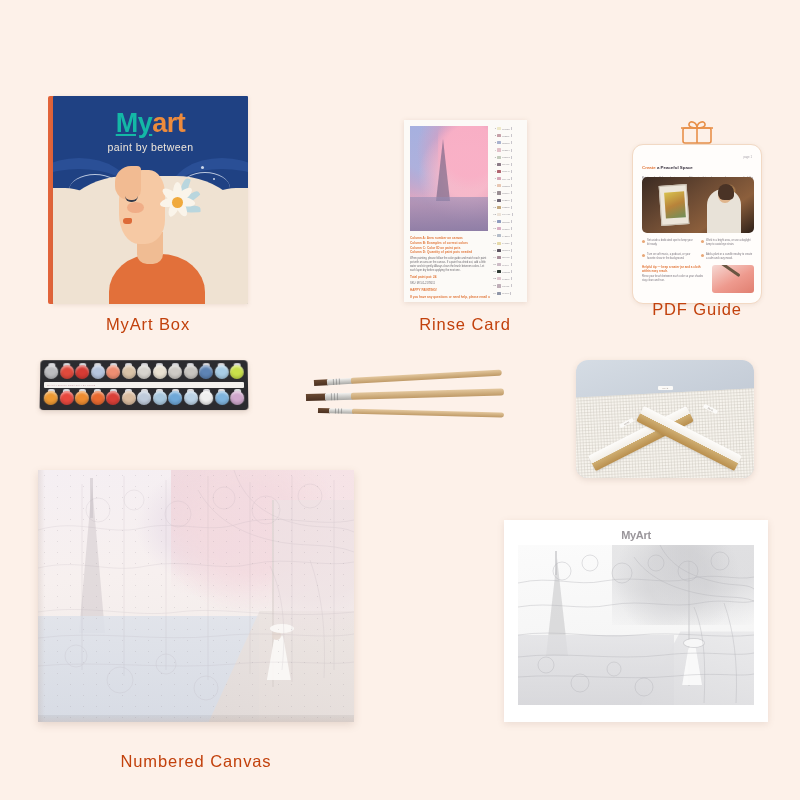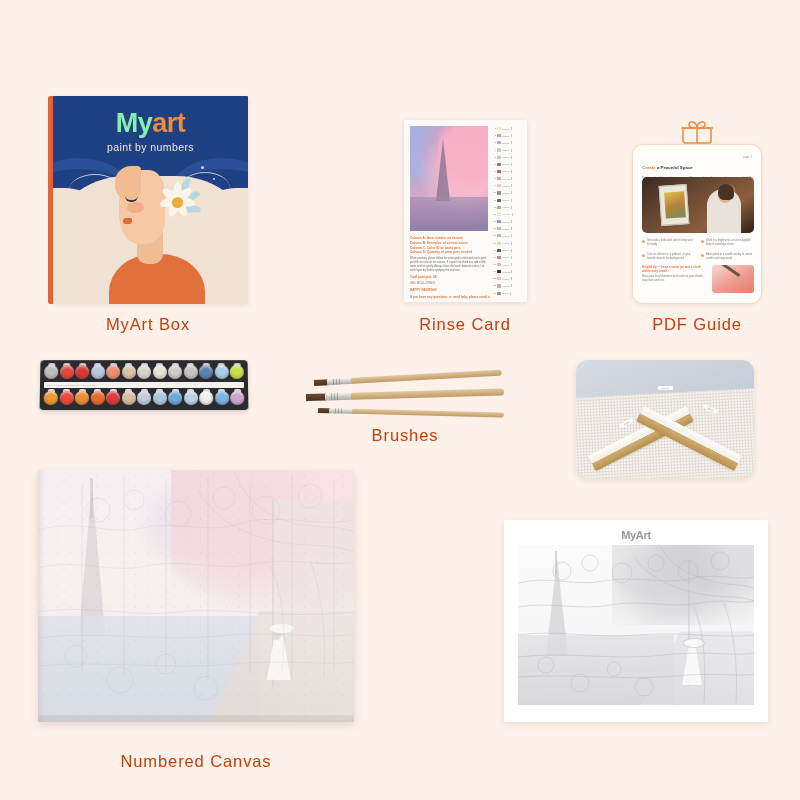--- a/index.html
+++ b/index.html
@@ -36,21 +36,21 @@
     position: absolute; left: 0; top: 0; width: 8px; height: 208px;
     background: #E2643A; border-radius: 2px 0 0 2px;
   }
   .box-face {
     position: absolute; left: 5px; top: 0; width: 195px; height: 208px;
     background: #1F4183; overflow: hidden; border-radius: 1px;
     box-shadow: 0 1px 4px rgba(120,80,50,0.13);
   }
   .logo { position: absolute; left: 0; top: 12px; width: 100%; text-align: center; }
   .logo-main { font-size: 27px; font-weight: bold; letter-spacing: -0.5px; }
-  .logo-my { color: #86efac; }
+  .logo-my { color: #14b8a6; text-decoration: underline; }
   .logo-art { color: #EE8B3C; }
   .logo-sub {
     display: block; margin-top: 2px; color: #EFE6DA;
     font-size: 10.5px; letter-spacing: 0.4px;
   }
   
   .box-cream {
     position: absolute; left: -4px; bottom: -4px; width: 205px; height: 132px;
     background: #EFE2D2;
     border-radius: 78px 78px 0 0 / 70px 70px 0 0;
@@ -461,21 +461,21 @@
 <div id="page">
 
 
   <div class="box-wrap">
     <div class="box-spine"></div>
     <div class="box-face">
       <div class="logo">
         <span class="logo-main">
           <span class="logo-my">My</span><span class="logo-art">art</span>
         </span>
-        <span class="logo-sub">paint by numbers</span>
+        <span class="logo-sub">paint by between</span>
       </div>
 
       <div class="hair-l"></div>
       <div class="hair-r"></div>
       <div class="hair-wisp" style="left:16px; top:78px; width:52px;"></div>
       <div class="hair-wisp" style="left:26px; top:92px; width:40px;"></div>
       <div class="hair-wisp" style="right:18px; top:76px; width:50px;"></div>
       <div class="hair-wisp" style="right:28px; top:92px; width:38px;"></div>
 
       <div class="dot" style="left:148px; top:70px; width:3px; height:3px;"></div>
@@ -728,21 +728,21 @@
       </div>
       <div class="pdf-foot">
         <div class="pdf-foot-txt">
           <span class="pdf-foot-title">Helpful tip — keep a water jar and a cloth within easy reach.</span>
           <span class="pdf-foot-body">Rinse your brush between each color so your shades stay clean and true.</span>
         </div>
         <div class="pdf-foot-img"></div>
       </div>
     </div>
   </div>
-  <div class="caption" style="left:632px; top:315px; width:130px;">PDF Guide</div>
+  <div class="caption" style="left:632px; top:300px; width:130px;">PDF Guide</div>
 
   <div class="paints">
     <div class="pot-row" id="pot-row-top">
         <div class="pot">
           <div class="pot-cap"></div>
           <div class="pot-body" style="background: rgb(189, 189, 192);"></div>
         </div>
         <div class="pot">
           <div class="pot-cap"></div>
           <div class="pot-body" style="background: rgb(224, 74, 60);"></div>
@@ -861,21 +861,20 @@
       <div class="bristle" style="width:20px;"></div>
       <div class="ferrule" style="left:19px; width:28px;"></div>
       <div class="handle" style="width:153px;"></div>
     </div>
     <div class="brush" style="left:18px; top:40px; width:186px; height:5px; transform:rotate(1.4deg);">
       <div class="bristle" style="width:12px;"></div>
       <div class="ferrule" style="left:11px; width:25px;"></div>
       <div class="handle" style="width:152px;"></div>
     </div>
   </div>
-  <div class="caption" style="left:300px; top:426px; width:210px;">Brushes</div>
 
   <div class="prestretch">
     <div class="ps-canvas"></div>
     <div class="ps-bar ps-bar-l"></div>
     <div class="ps-bar ps-bar-r"></div>
     <div class="ps-tag" style="left:24%; top:52%; transform:rotate(-27deg);">MyArt</div>
     <div class="ps-tag" style="right:20%; top:40%; transform:rotate(27deg);">MyArt</div>
     <div class="ps-tag" style="left:46%; top:22%;">MyArt</div>
   </div>
 

